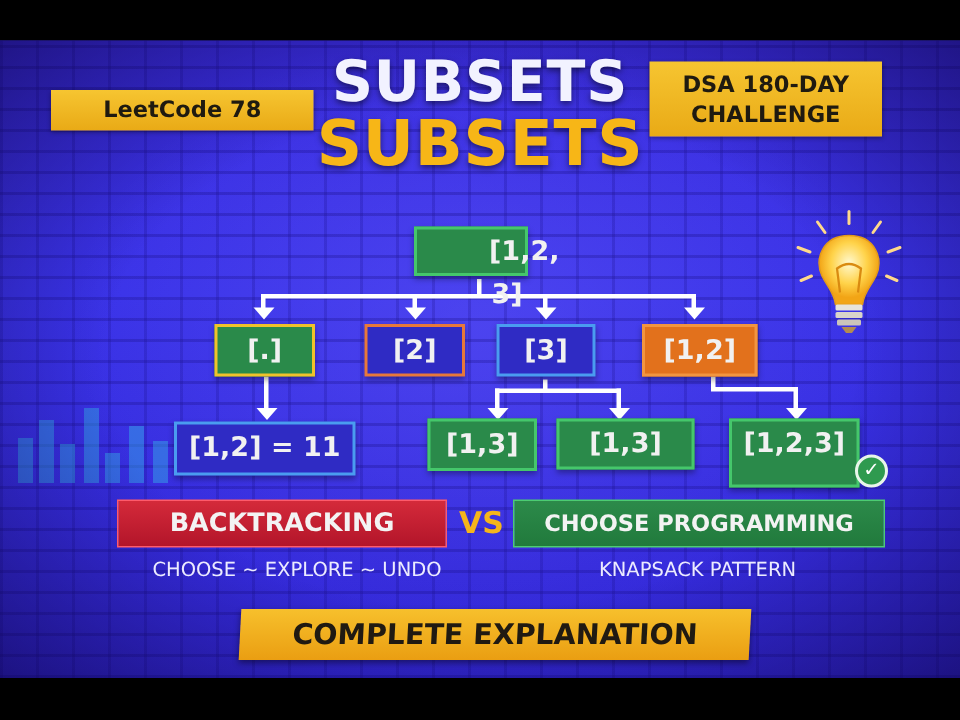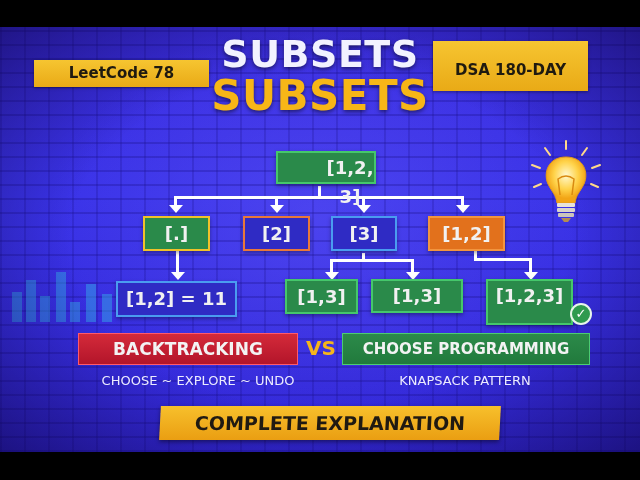--- a/index.html
+++ b/index.html
@@ -20,21 +20,21 @@
   .vignette { position: absolute; inset: 0; background: radial-gradient(ellipse at center, rgba(0,0,0,0) 55%, rgba(10,0,60,0.55) 100%); }
   .candles { position: absolute; left: 10px; top: 225px; width: 110px; height: 70px; opacity: 0.45; }
   .candles span { position: absolute; bottom: 0; width: 10px; background: #35b3e8; }
 
   .tag-yellow {
     position: absolute; background: linear-gradient(180deg, #f6c531 0%, #e9aa16 100%);
     color: #1f1a10; font-weight: bold; text-align: center;
     box-shadow: 0 1px 3px rgba(0,0,0,0.4);
   }
   .leetcode { left: 34px; top: 60px; width: 175px; height: 27px; line-height: 27px; font-size: 15px; }
-  .dsa { left: 433px; top: 41px; width: 155px; height: 50px; font-size: 15px; line-height: 20px; padding-top: 19px; box-sizing: border-box; }
+  .dsa { left: 433px; top: 41px; width: 155px; height: 50px; font-size: 15px; line-height: 20px; padding-top: 5px; box-sizing: border-box; }
 
   .title1 { position: absolute; left: 210px; top: 32px; width: 220px; text-align: center; color: #f2f2ff; font-size: 38px; font-weight: bold; letter-spacing: 0.5px; text-shadow: 0 2px 4px rgba(0,0,0,0.5); }
   .title2 { position: absolute; left: 210px; top: 71px; width: 220px; text-align: center; color: #f7b617; font-size: 42px; font-weight: bold; letter-spacing: 0.5px; text-shadow: 0 2px 4px rgba(0,0,0,0.5); }
 
   .node {
     position: absolute; box-sizing: border-box; color: #f1f1f1; font-weight: bold;
     text-align: center; font-size: 18px; box-shadow: 0 2px 4px rgba(0,0,0,0.35);
   }
   .green { background: #2a8a4a; border: 2px solid #45c76b; }
   .blue-box { background: #2f2bc4; }
@@ -70,20 +70,21 @@
     <span style="left:60px;height:20px"></span>
     <span style="left:76px;height:38px"></span>
     <span style="left:92px;height:28px"></span>
   </div>
   <div class="vignette"></div>
 </div>
 
 <div class="tag-yellow leetcode">LeetCode 78</div>
 <div class="tag-yellow dsa">
   <div>DSA 180-DAY</div>
+  <div>CHALLENGE</div>
 </div>
 
 <div class="title1">SUBSETS</div>
 <div class="title2">SUBSETS</div>
 
 <svg class="bulb" viewBox="0 0 110 90">
   <defs>
     <radialGradient id="glow" cx="50%" cy="40%" r="50%">
       <stop offset="0%" stop-color="#fff9d0"></stop>
       <stop offset="60%" stop-color="#ffd34a"></stop>
@@ -126,21 +127,21 @@
 <div class="line" style="left:330px;top:259px;width:3px;height:14px"></div>
 <div class="arrow" style="left:325px;top:272px"></div>
 <div class="line" style="left:411px;top:259px;width:3px;height:14px"></div>
 <div class="arrow" style="left:406px;top:272px"></div>
 
 <div class="line" style="left:474px;top:251px;width:3px;height:9px"></div>
 <div class="line" style="left:474px;top:258px;width:58px;height:3px"></div>
 <div class="line" style="left:529px;top:258px;width:3px;height:15px"></div>
 <div class="arrow" style="left:524px;top:272px"></div>
 
-<div class="node green" style="left:276px;top:151px;width:100px;height:33px;line-height:29px;padding-left:48px;">[1,2, 3]</div>
+<div class="node green" style="left:276px;top:151px;width:76px;height:33px;line-height:29px;padding-left:48px;">[1,2, 3]</div>
 
 <div class="node green" style="left:143px;top:216px;width:67px;height:35px;line-height:31px;border-color:#f0c22a;">[.]</div>
 <div class="node blue-box" style="left:243px;top:216px;width:67px;height:35px;line-height:31px;border:2px solid #e8783a;">[2]</div>
 <div class="node blue-box" style="left:331px;top:216px;width:66px;height:35px;line-height:31px;border:2px solid #4a9cf0;">[3]</div>
 <div class="node orange-fill" style="left:428px;top:216px;width:77px;height:35px;line-height:31px;">[1,2]</div>
 
 <div class="node blue-box" style="left:116px;top:281px;width:121px;height:36px;line-height:32px;border:2px solid #4a9cf0;">[1,2] = 11</div>
 <div class="node green" style="left:285px;top:279px;width:73px;height:35px;line-height:31px;">[1,3]</div>
 <div class="node green" style="left:371px;top:279px;width:92px;height:34px;line-height:30px;">[1,3]</div>
 <div class="node green" style="left:486px;top:279px;width:87px;height:46px;line-height:30px;">[1,2,3]</div>

